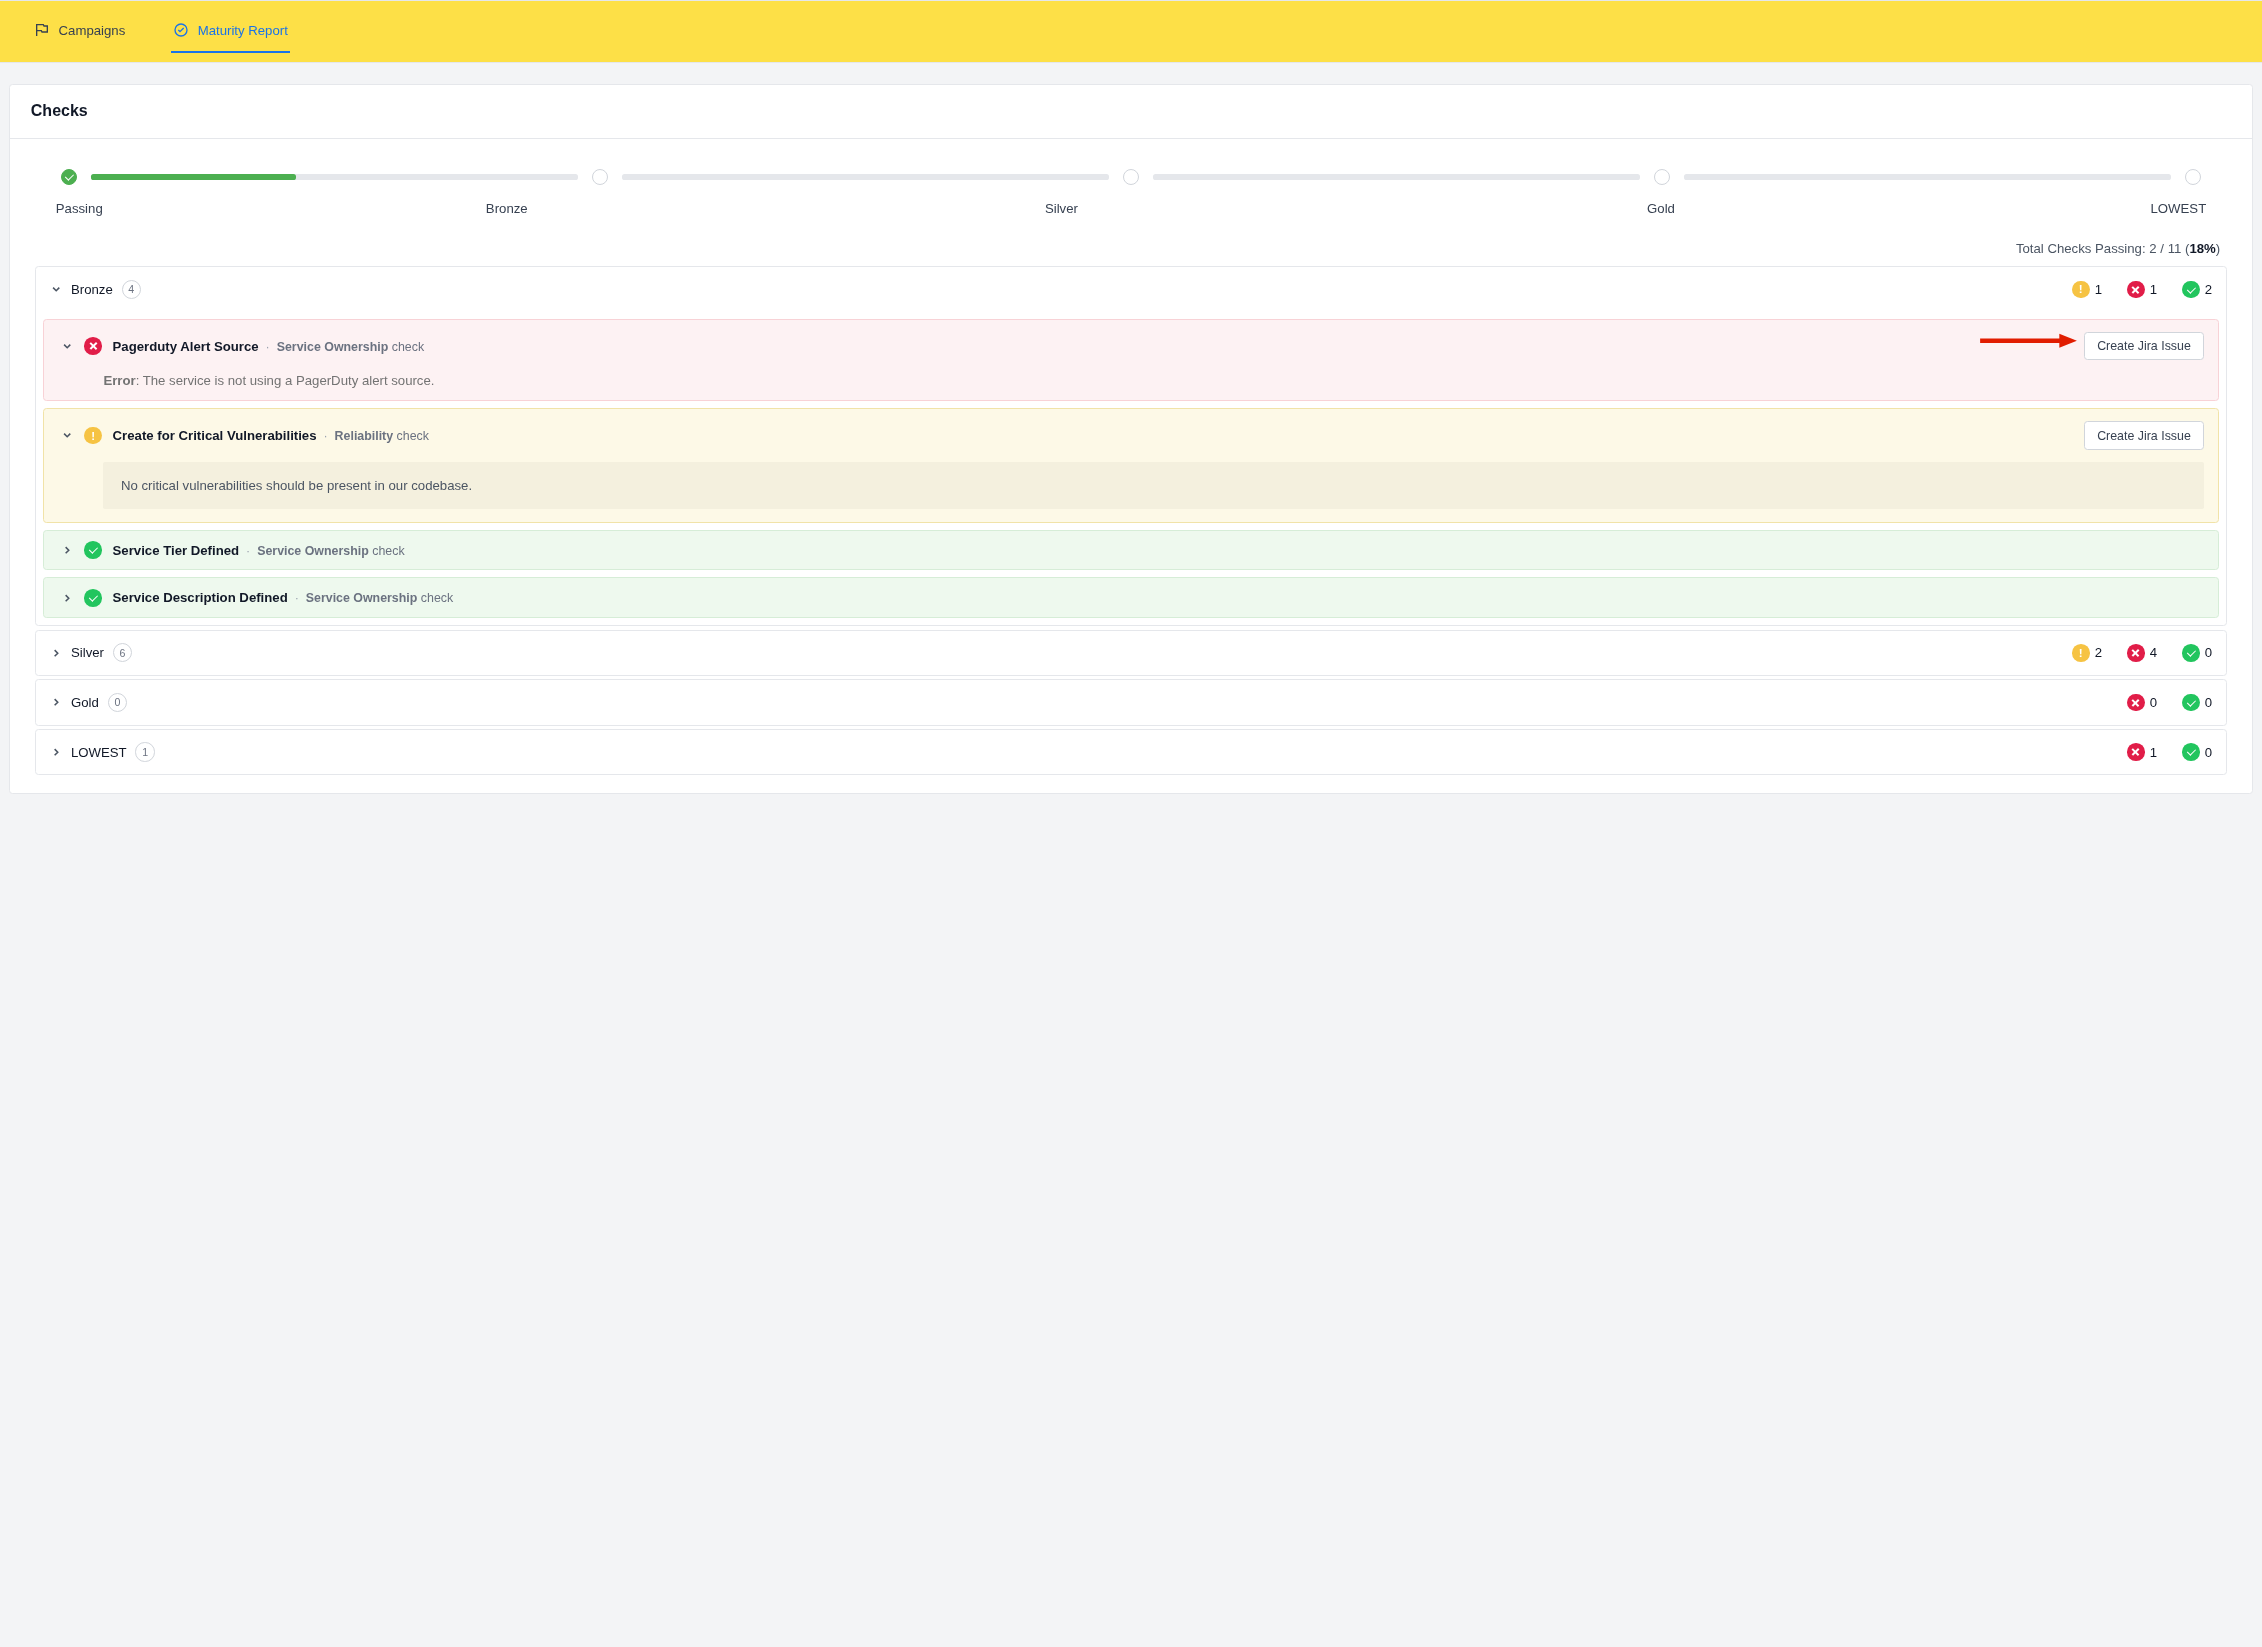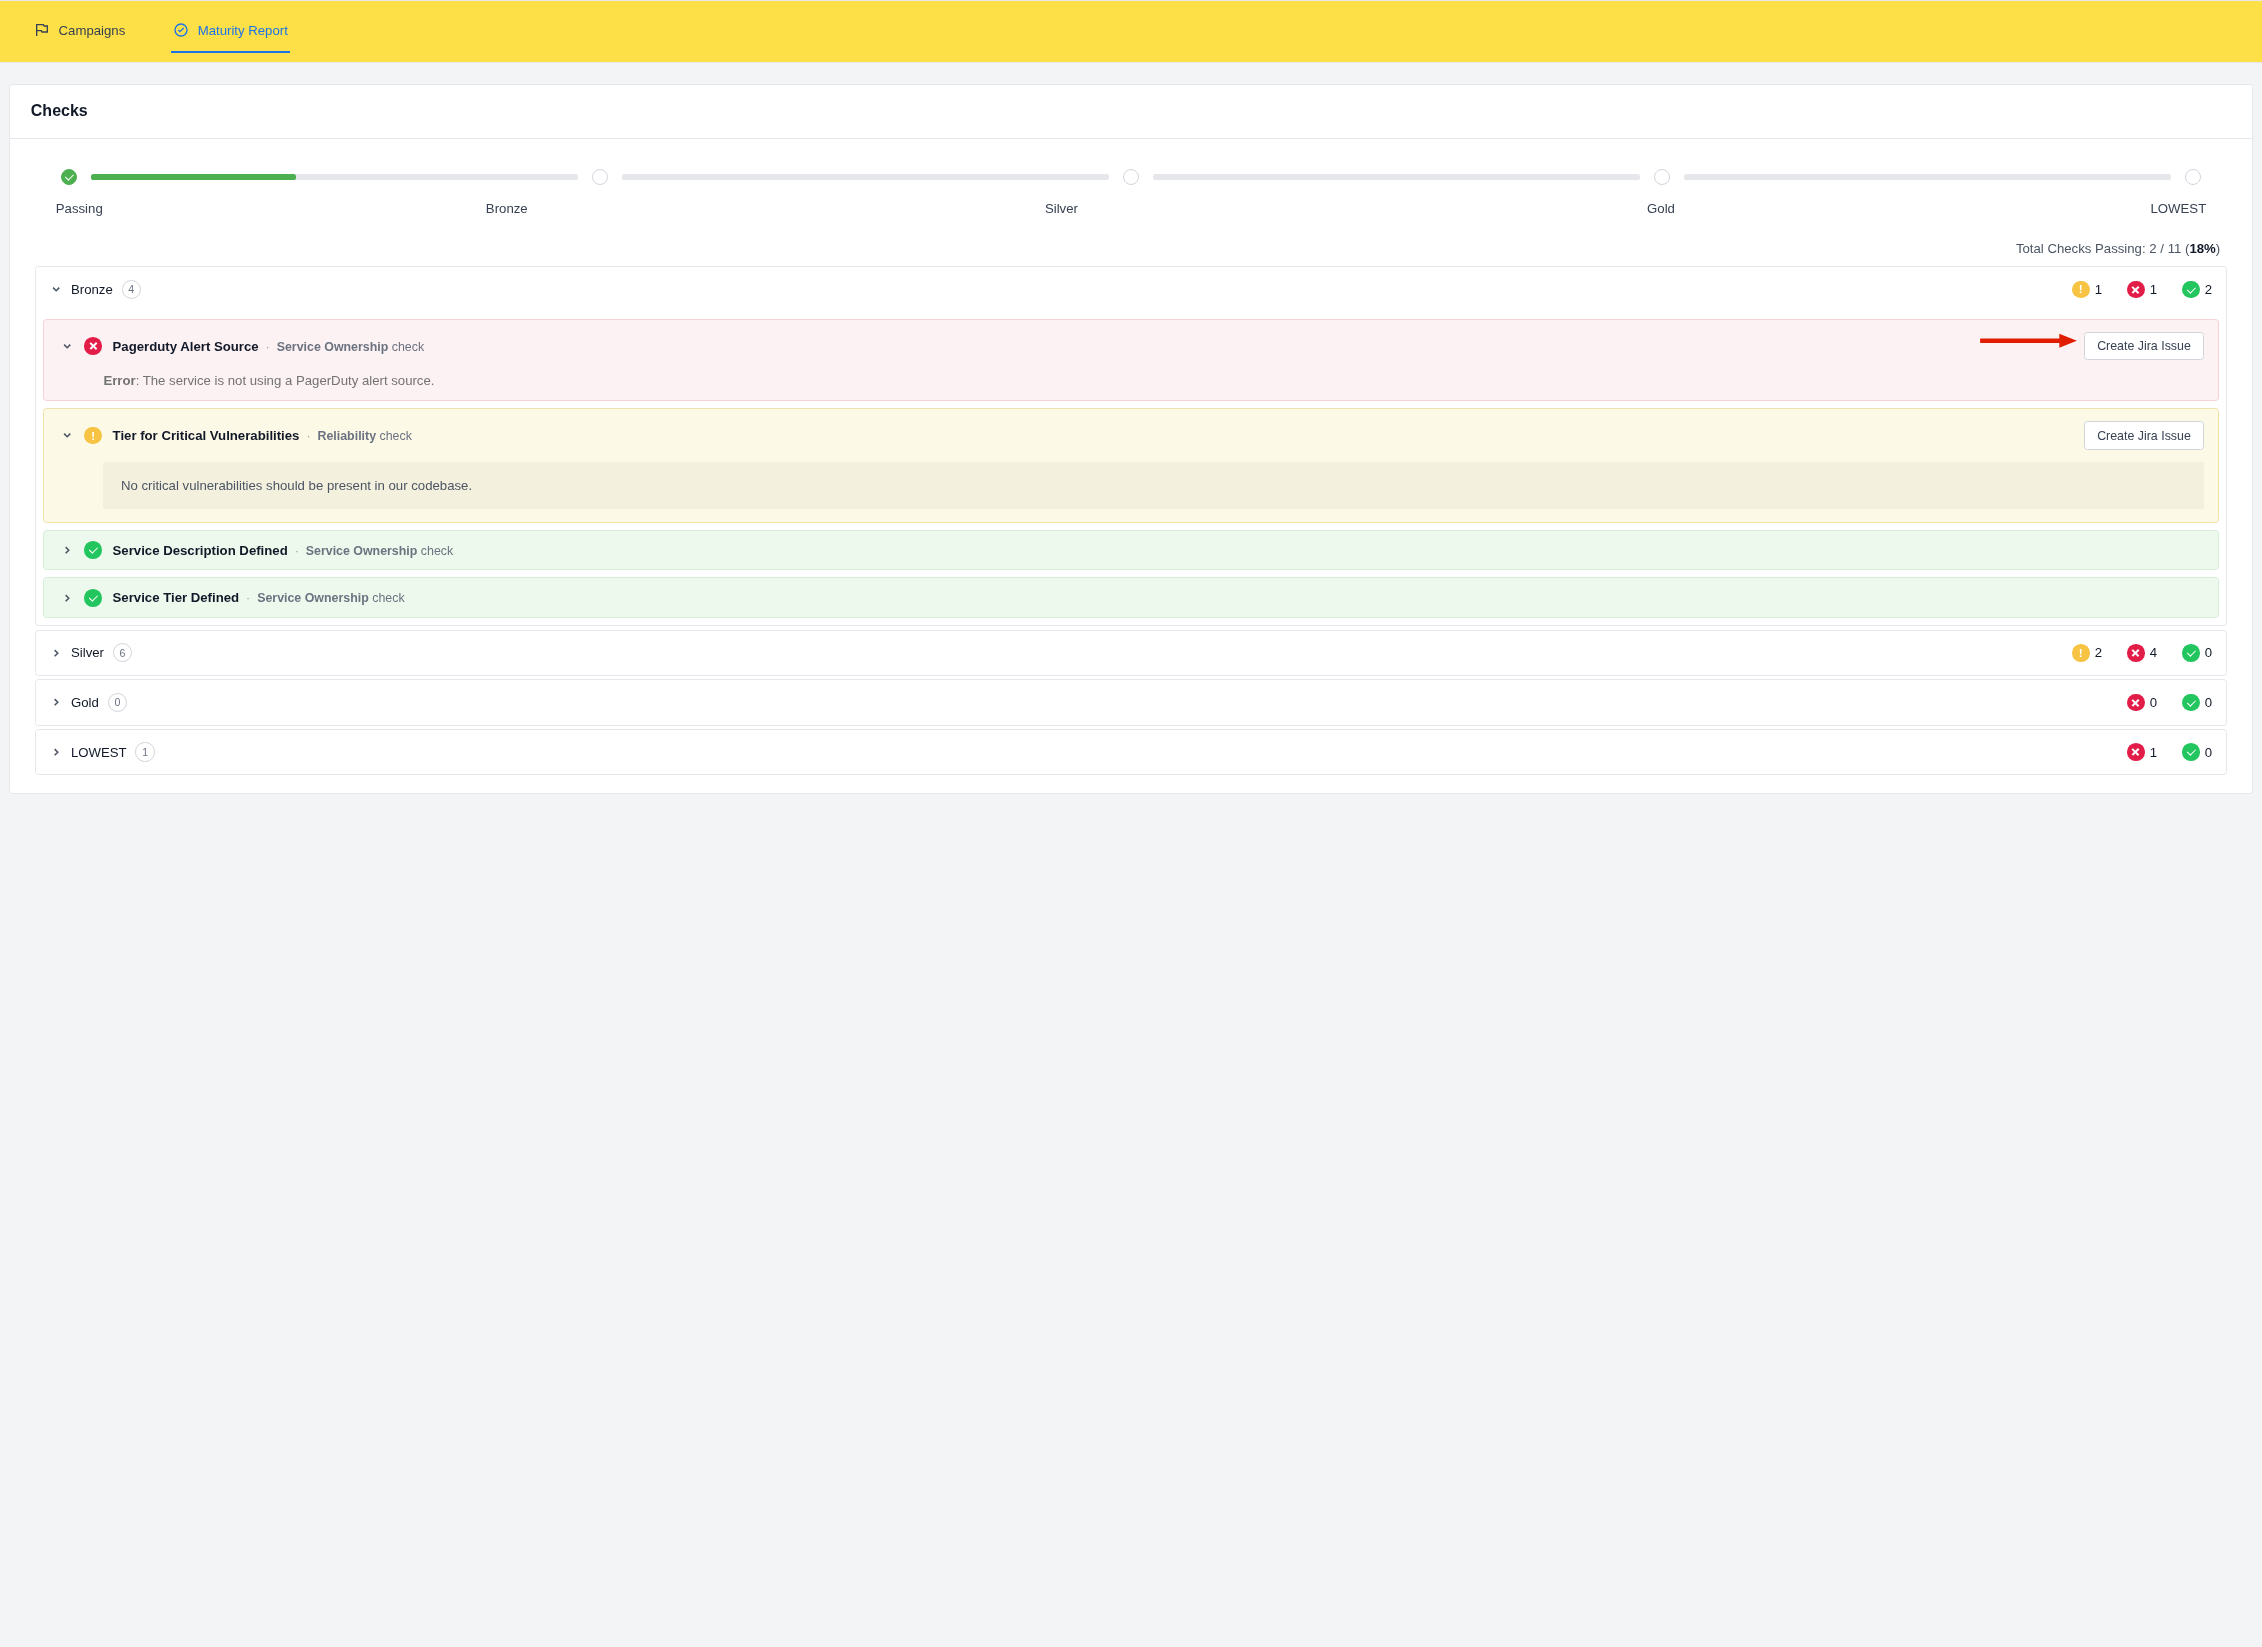--- a/index.html
+++ b/index.html
@@ -159,58 +159,58 @@
 
       <div class="check-row warn">
         <div class="check-top">
           <span class="chev">
               <svg viewBox="0 0 16 16" fill="none" stroke="currentColor" stroke-width="2">
                 <path d="M4 6l4 4 4-4"></path>
               </svg>
             </span>
           <span class="ic warn"></span>
           <span>
-            <span class="check-title">Tier for Critical Vulnerabilities</span>
+            <span class="check-title">Create for Critical Vulnerabilities</span>
             <span class="dotsep">·</span>
             <span class="muted" style="font-weight:600;">Reliability</span>
             <span class="muted"> </span><span class="muted">check</span>
           </span>
           <span class="spacer"></span>
           <button class="btn">Create Jira Issue</button>
         </div>
         <div class="note">No critical vulnerabilities should be present in our codebase.</div>
       </div>
 
       <div class="check-row ok" style="padding:10.6px 14px 10.6px 17.6px;">
         <div class="check-top">
           <span class="chev">
               <svg viewBox="0 0 16 16" fill="none" stroke="currentColor" stroke-width="2">
                 <path d="M6 4l4 4-4 4"></path>
               </svg>
             </span>
           <span class="ic ok"></span>
           <span>
+            <span class="check-title">Service Tier Defined</span>
+            <span class="dotsep">·</span>
+            <span class="muted" style="font-weight:600;">Service Ownership</span>
+            <span class="muted"> </span><span class="muted">check</span>
+          </span>
+        </div>
+      </div>
+
+      <div class="check-row ok" style="padding:10.6px 14px 10.6px 17.6px;">
+        <div class="check-top">
+          <span class="chev">
+              <svg viewBox="0 0 16 16" fill="none" stroke="currentColor" stroke-width="2">
+                <path d="M6 4l4 4-4 4"></path>
+              </svg>
+            </span>
+          <span class="ic ok"></span>
+          <span>
             <span class="check-title">Service Description Defined</span>
-            <span class="dotsep">·</span>
-            <span class="muted" style="font-weight:600;">Service Ownership</span>
-            <span class="muted"> </span><span class="muted">check</span>
-          </span>
-        </div>
-      </div>
-
-      <div class="check-row ok" style="padding:10.6px 14px 10.6px 17.6px;">
-        <div class="check-top">
-          <span class="chev">
-              <svg viewBox="0 0 16 16" fill="none" stroke="currentColor" stroke-width="2">
-                <path d="M6 4l4 4-4 4"></path>
-              </svg>
-            </span>
-          <span class="ic ok"></span>
-          <span>
-            <span class="check-title">Service Tier Defined</span>
             <span class="dotsep">·</span>
             <span class="muted" style="font-weight:600;">Service Ownership</span>
             <span class="muted"> </span><span class="muted">check</span>
           </span>
         </div>
       </div>
     </div>
 
     <div id="collapsed-levels">
         <div class="box">

